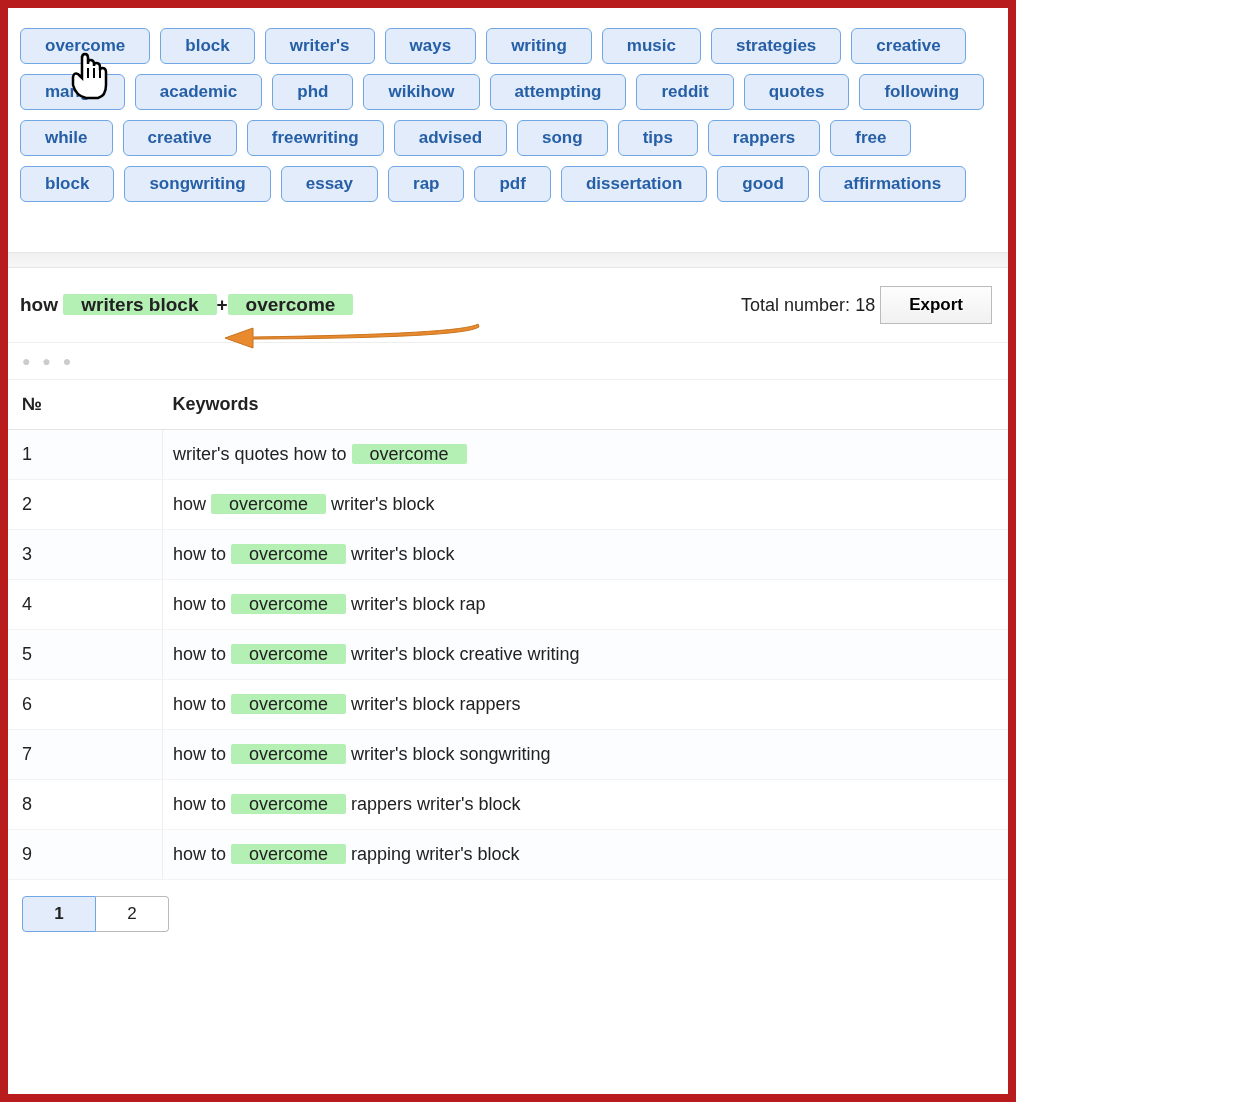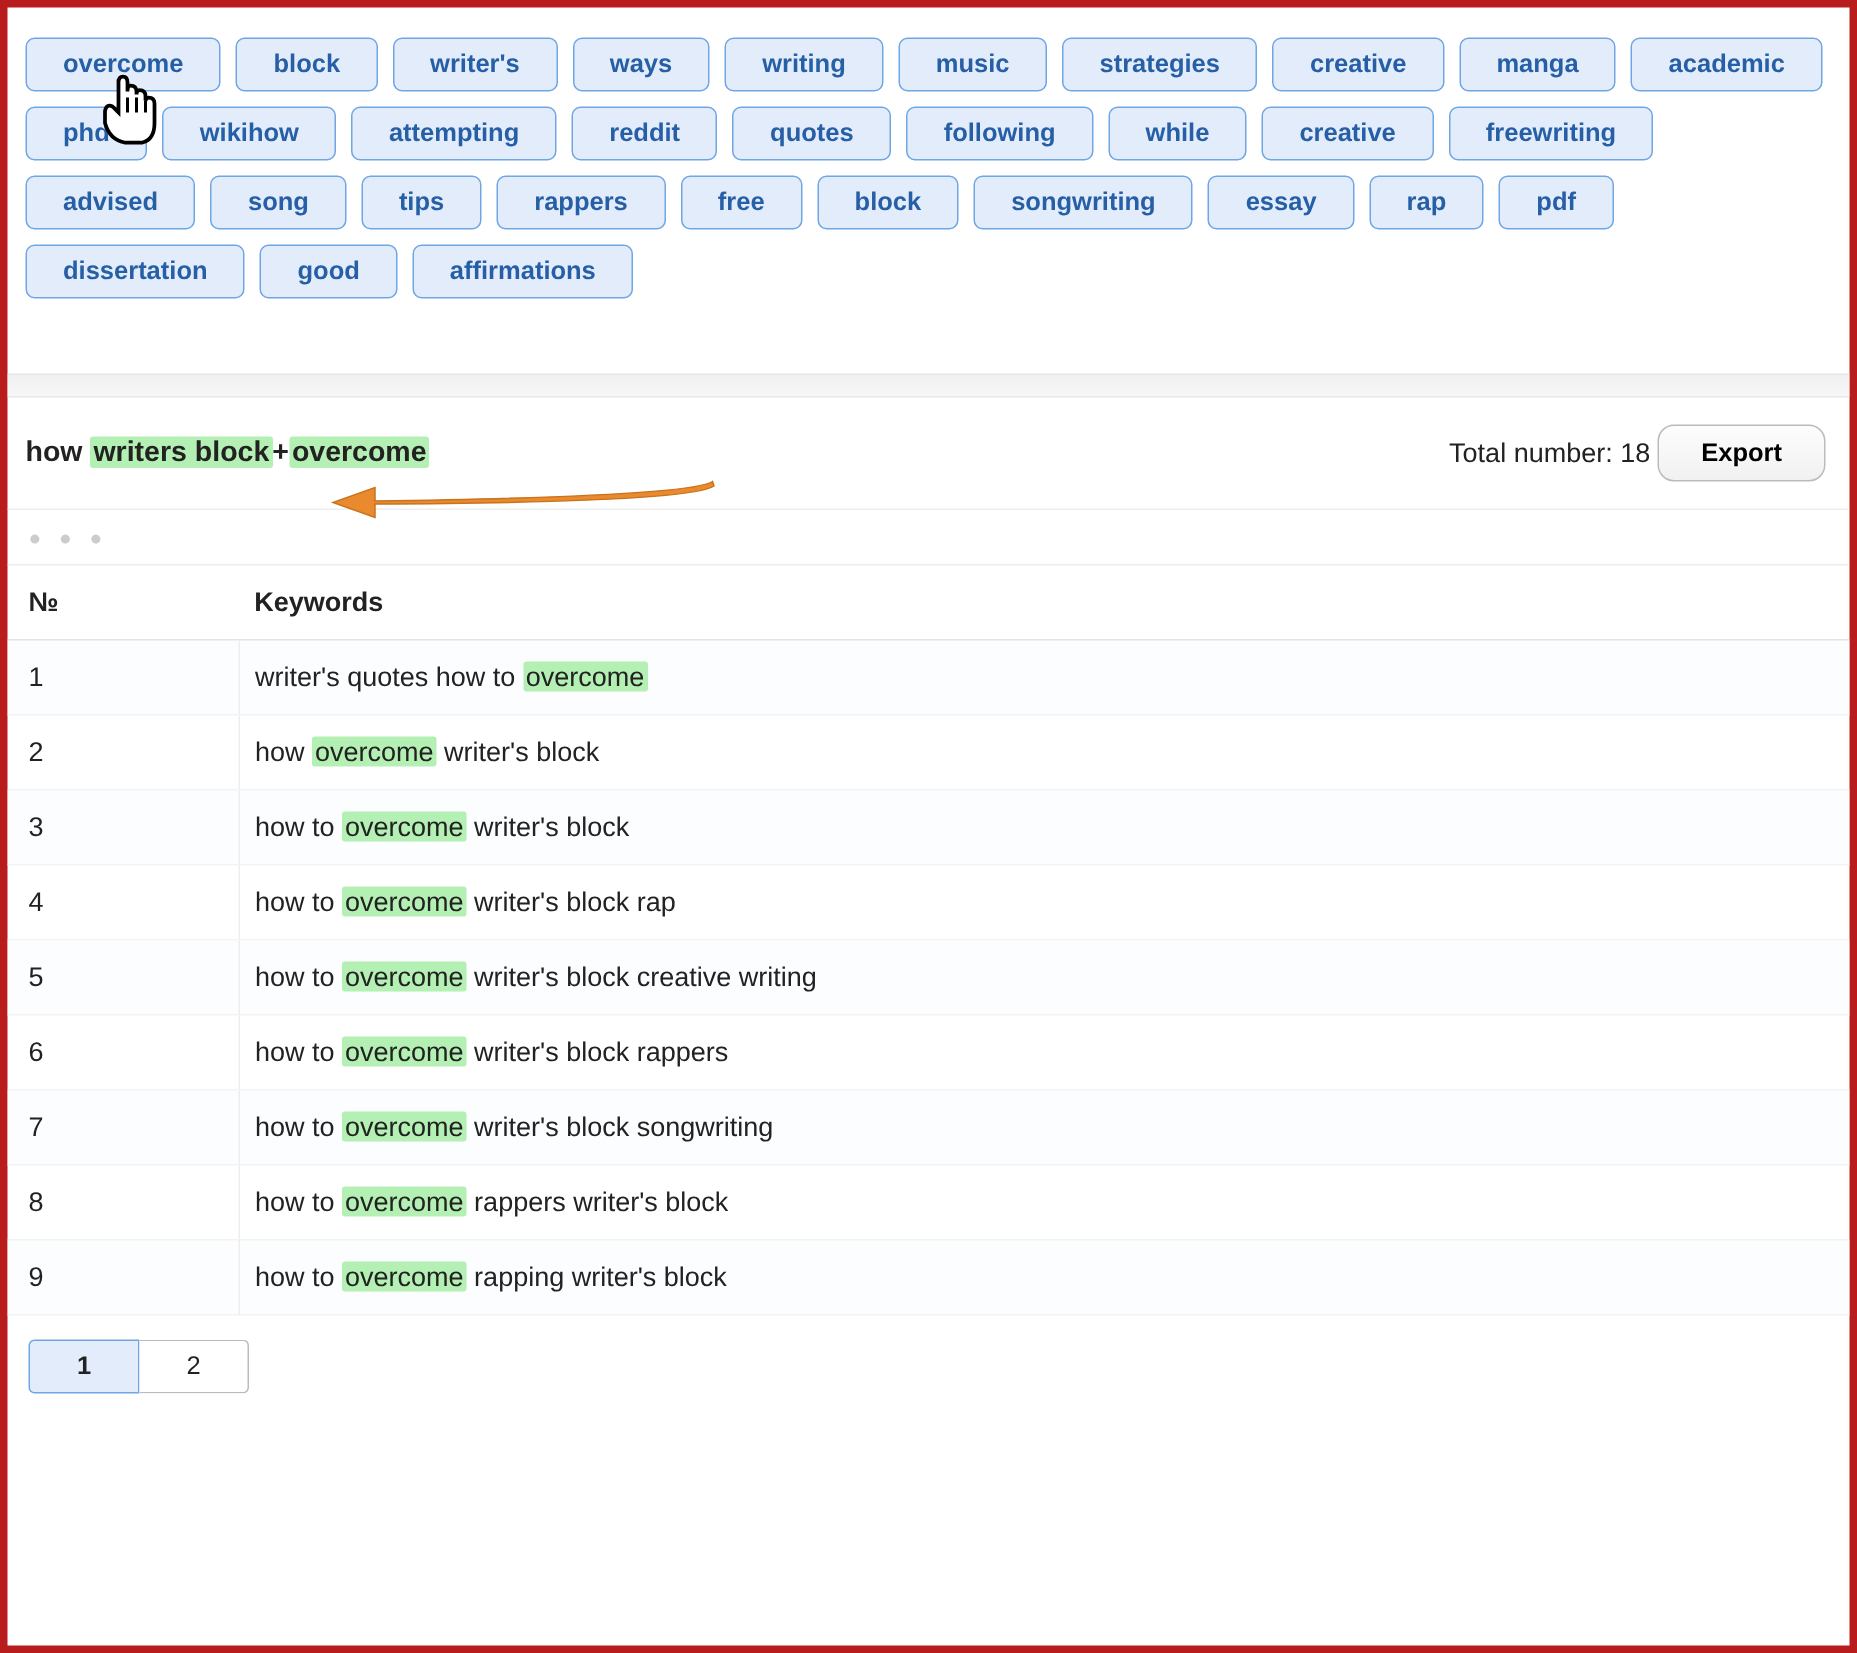--- a/index.html
+++ b/index.html
@@ -1,25 +1,25 @@
 <!DOCTYPE html>
 <html><head>
 <meta charset="utf-8">
 <style>
   html,body{margin:0;padding:0;font-family:-apple-system,BlinkMacSystemFont,"Segoe UI",Helvetica,Arial,sans-serif;color:#222;background:#fff}
-  .frame{width:1238px;height:1102px;box-sizing:border-box;border:5px solid #b91c1c;padding:0;position:relative;overflow:hidden}
+  .frame{width:1016px;height:1102px;box-sizing:border-box;border:8px solid #b91c1c;padding:0;position:relative;overflow:hidden}
   .tag-panel{padding:20px 12px 50px 12px;display:flex;flex-wrap:wrap;gap:10px 10px}
   .tag{display:inline-flex;align-items:center;justify-content:center;height:34px;padding:0 24px;background:#e2ecfa;border:1px solid #6fa6e3;border-radius:6px;color:#265fa6;font-size:17px;font-weight:600;cursor:pointer;white-space:nowrap}
   .gap-strip{height:14px;background:linear-gradient(#f0f0f0,#f7f7f7);border-top:1px solid #e6e6e6;border-bottom:1px solid #e6e6e6}
   .query-bar{display:flex;align-items:center;padding:18px 16px 18px 12px;border-bottom:1px solid #eee}
   .query-text{font-size:19px;font-weight:600}
-  .hl{background:#b4f0b4;border-radius:2px;padding:0 2px}
+  .hl{background:#b4f0b4;border-radius:2px;padding:0 18px}
   .spacer{flex:1}
   .total{font-size:18px;margin-right:5px}
-  .export-btn{height:38px;padding:0 28px;border:1px solid #bbb;border-radius:11px;background:linear-gradient(#fdfdfd,#f1f1f1);font-size:17px;font-weight:600;cursor:pointer}
+  .export-btn{height:38px;padding:0 28px;border:1px solid #bbb;border-radius:0;background:linear-gradient(#fdfdfd,#f1f1f1);font-size:17px;font-weight:600;cursor:pointer}
   .dots{padding:10px 14px;border-bottom:1px solid #eee;color:#ccc;letter-spacing:4px;font-size:14px}
   table{width:100%;border-collapse:collapse;font-size:18px}
   thead th{text-align:left;font-weight:700;padding:14px 10px;border-bottom:1px solid #e3e3e3}
   thead th.num{width:130px;padding-left:14px}
   tbody td{padding:14px 10px;border-bottom:1px solid #f3f3f3}
   tbody tr:nth-child(odd){background:#fbfdff}
   tbody td.num{width:130px;padding-left:14px;border-right:1px solid #eee}
   .pager{padding:16px 14px;display:flex;gap:0}
   .page-btn{width:72px;height:34px;border:1px solid #bbb;background:#fff;font-size:17px;cursor:pointer;display:inline-flex;align-items:center;justify-content:center}
   .page-btn.active{background:#e2ecfa;border-color:#6fa6e3;font-weight:600}

